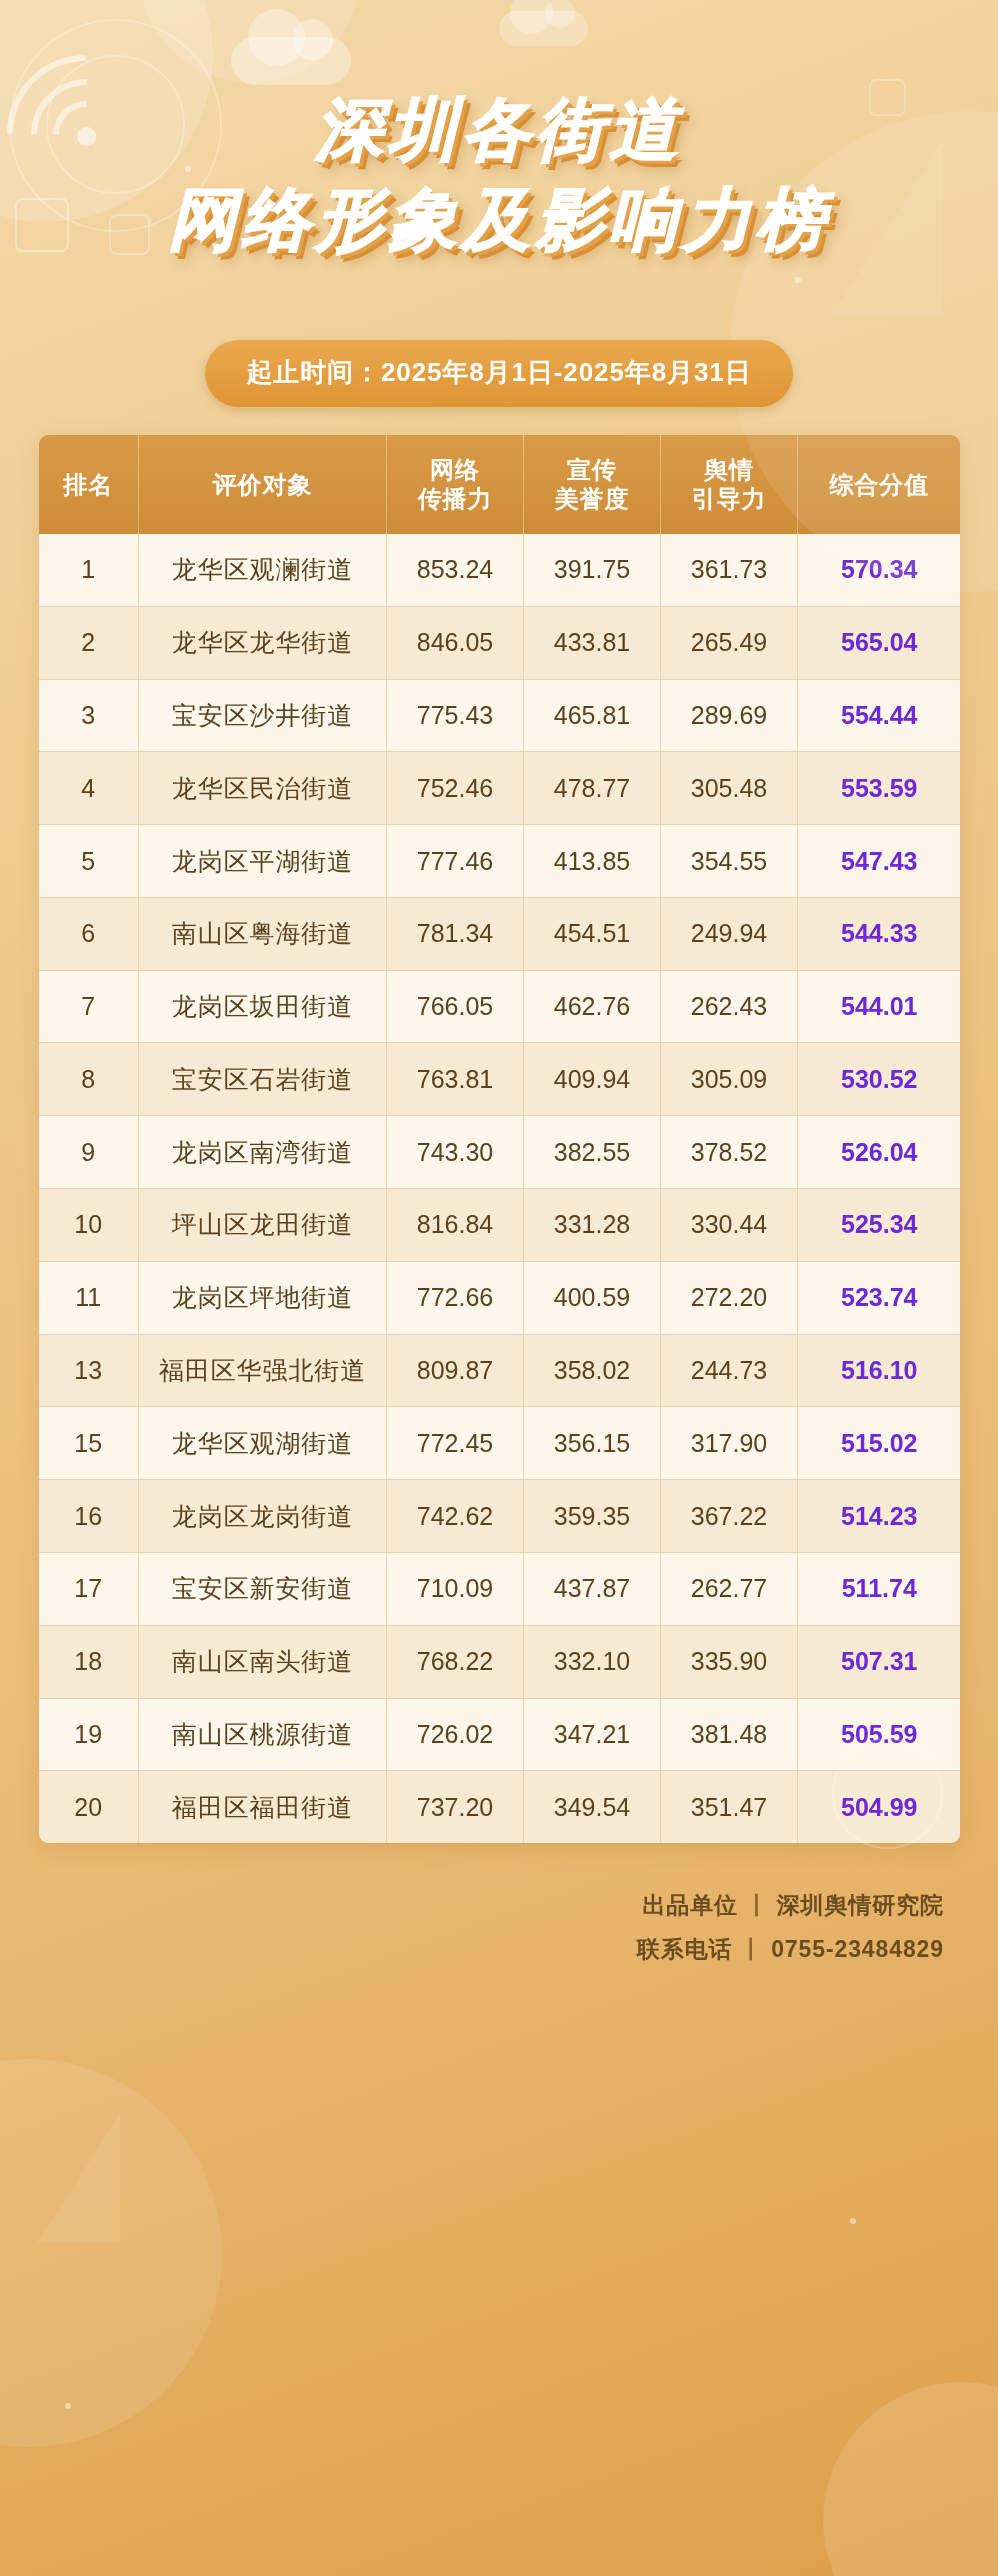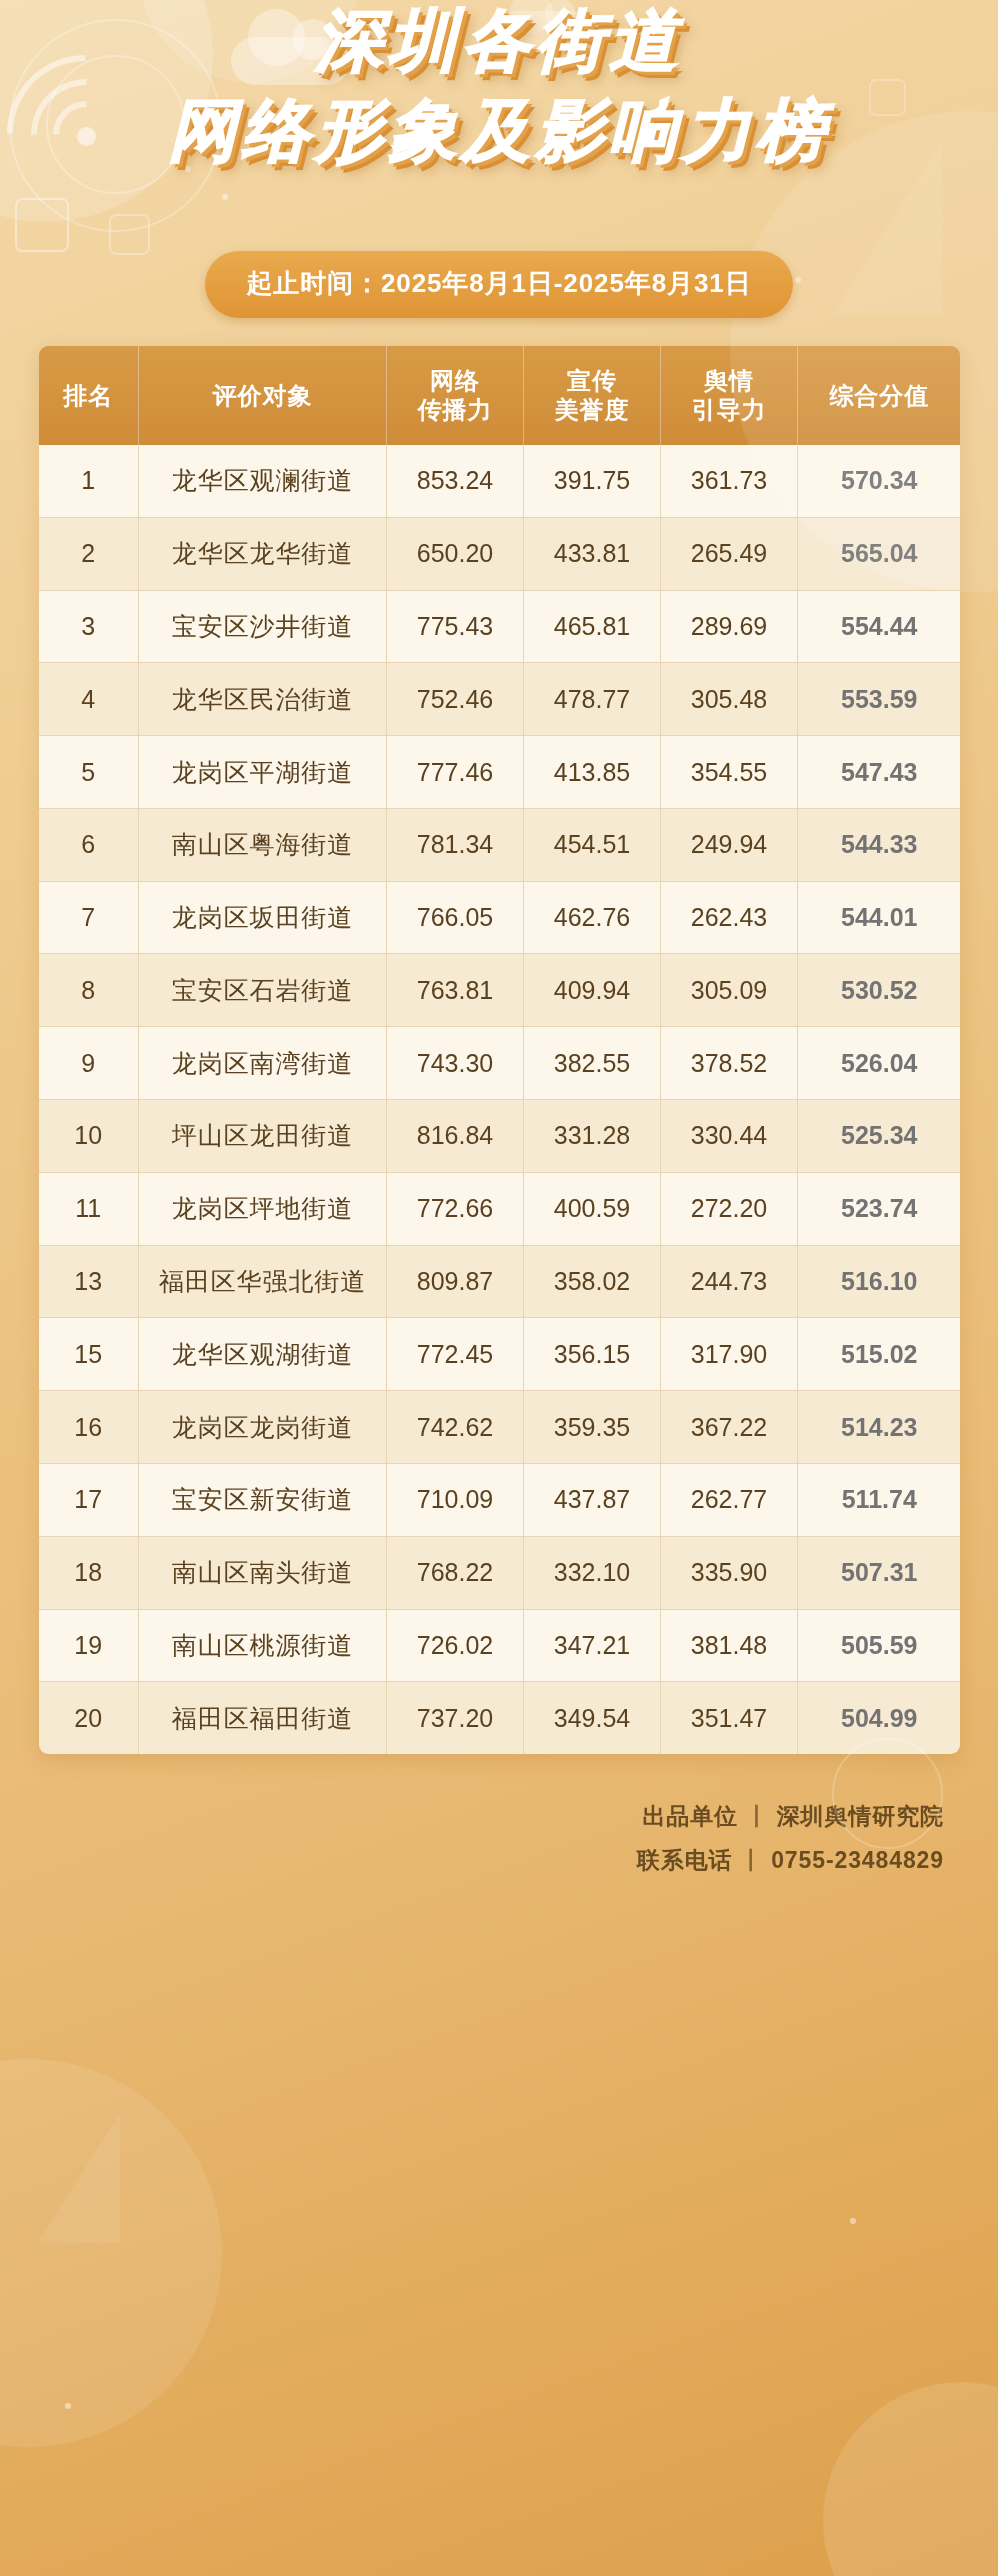--- a/index.html
+++ b/index.html
@@ -100,20 +100,21 @@
     width: 0; height: 0;
     border-left: 111px solid transparent;
     border-bottom: 176px solid rgba(255,255,255,0.08);
   }
   .tri.t1 { right: 55px; top: 139px; }
   .tri.t2 { left: 37px; bottom: 333px; border-left-width: 83px; border-bottom-width: 129px; }
 
   
   .header {
     position: relative;
+    padding-top: 89px;
     text-align: center;
   }
   .title-wrap {
     display: inline-block;
     position: relative;
   }
   .title-line {
     font-family: "DejaVu Sans", "Liberation Sans", sans-serif;
     font-weight: bold;
     font-style: italic;
@@ -182,21 +183,21 @@
     padding: 19.4px 3.7px;
     border-right: 0.9px solid #e7d4b4;
     border-bottom: 0.9px solid #e7d4b4;
     white-space: nowrap;
   }
   tbody td:last-child { border-right: none; }
   tbody tr:last-child td { border-bottom: none; }
   tbody tr:nth-child(odd) td  { background: #fdf6ea; }
   tbody tr:nth-child(even) td { background: #f7ead3; }
   tbody td.name { letter-spacing: 0.9px; }
-  tbody td.total { font-weight: bold; color: #737373; }
+  tbody td.total { font-weight: bold; color: #6d28d9; }
 
   
   .footer {
     margin: 41px 54px 0 0;
     text-align: right;
     color: #6a4c20;
     font-size: 23px;
     font-weight: bold;
     line-height: 1.9;
     letter-spacing: 0.9px;
@@ -278,21 +279,21 @@
           <td class="">1</td>
           <td class="name">龙华区观澜街道</td>
           <td class="">853.24</td>
           <td class="">391.75</td>
           <td class="">361.73</td>
           <td class="total">570.34</td>
         </tr>
         <tr>
           <td class="">2</td>
           <td class="name">龙华区龙华街道</td>
-          <td class="">650.20</td>
+          <td class="">846.05</td>
           <td class="">433.81</td>
           <td class="">265.49</td>
           <td class="total">565.04</td>
         </tr>
         <tr>
           <td class="">3</td>
           <td class="name">宝安区沙井街道</td>
           <td class="">775.43</td>
           <td class="">465.81</td>
           <td class="">289.69</td>

